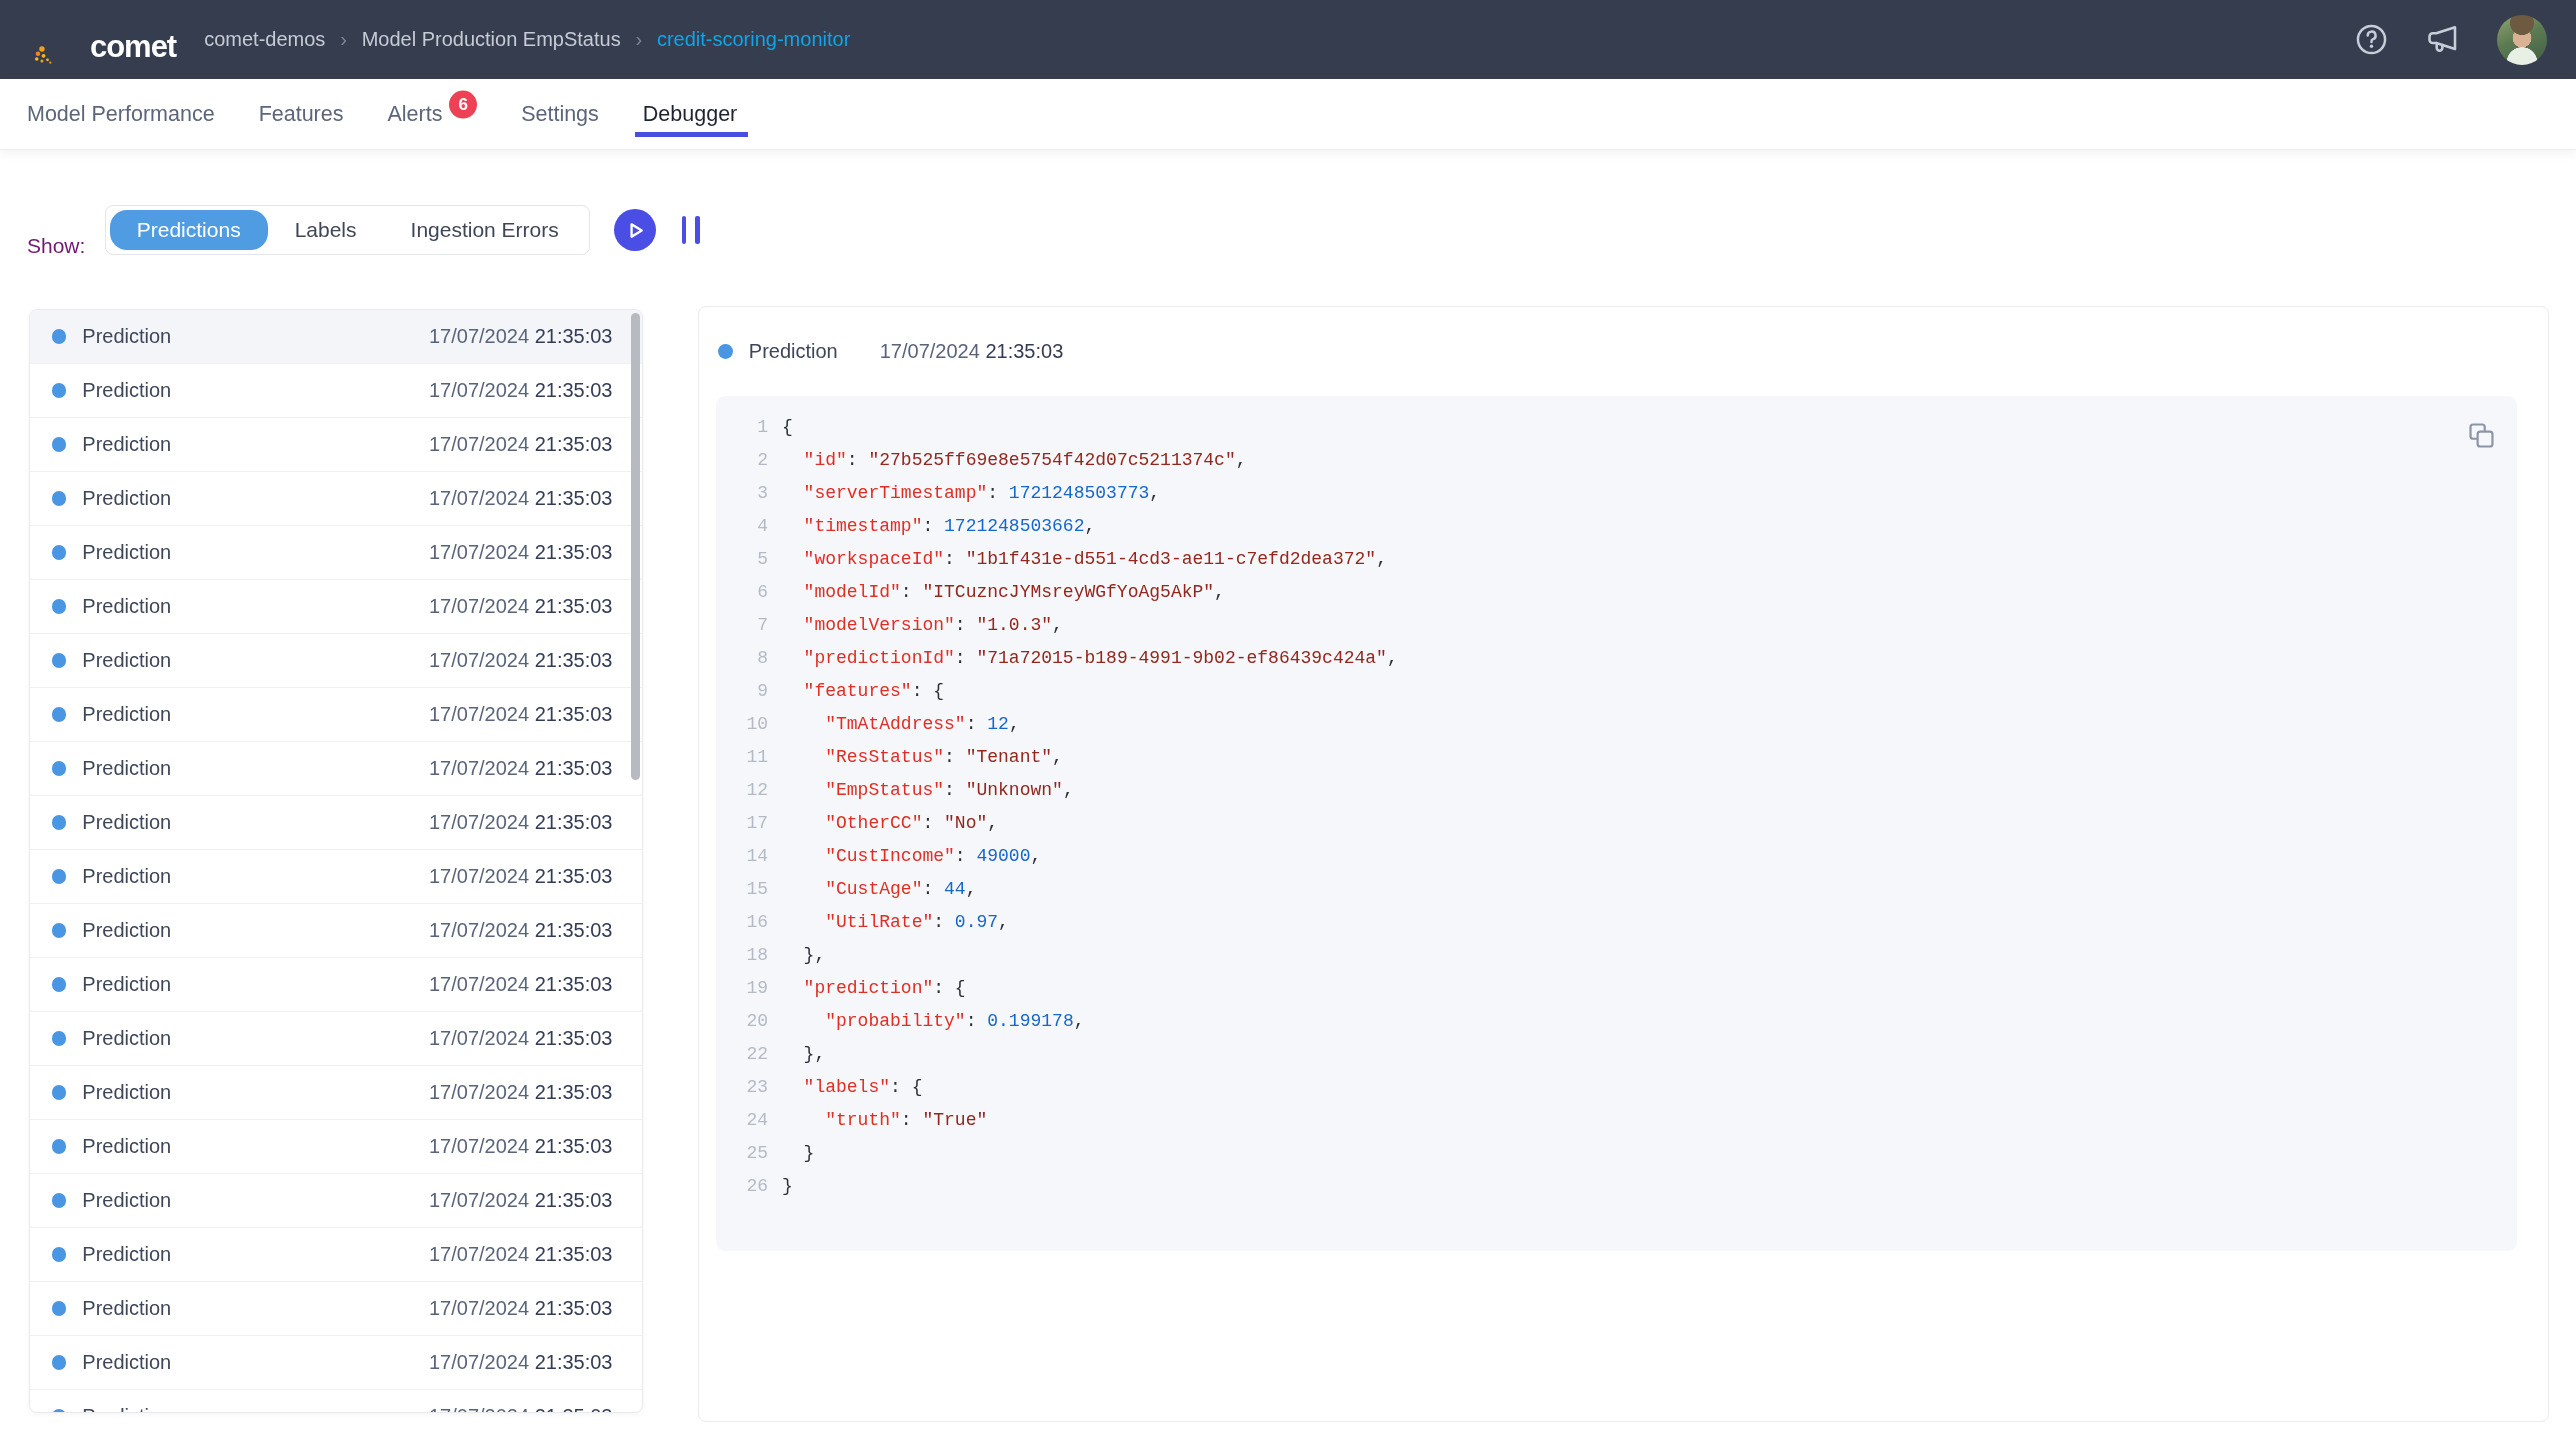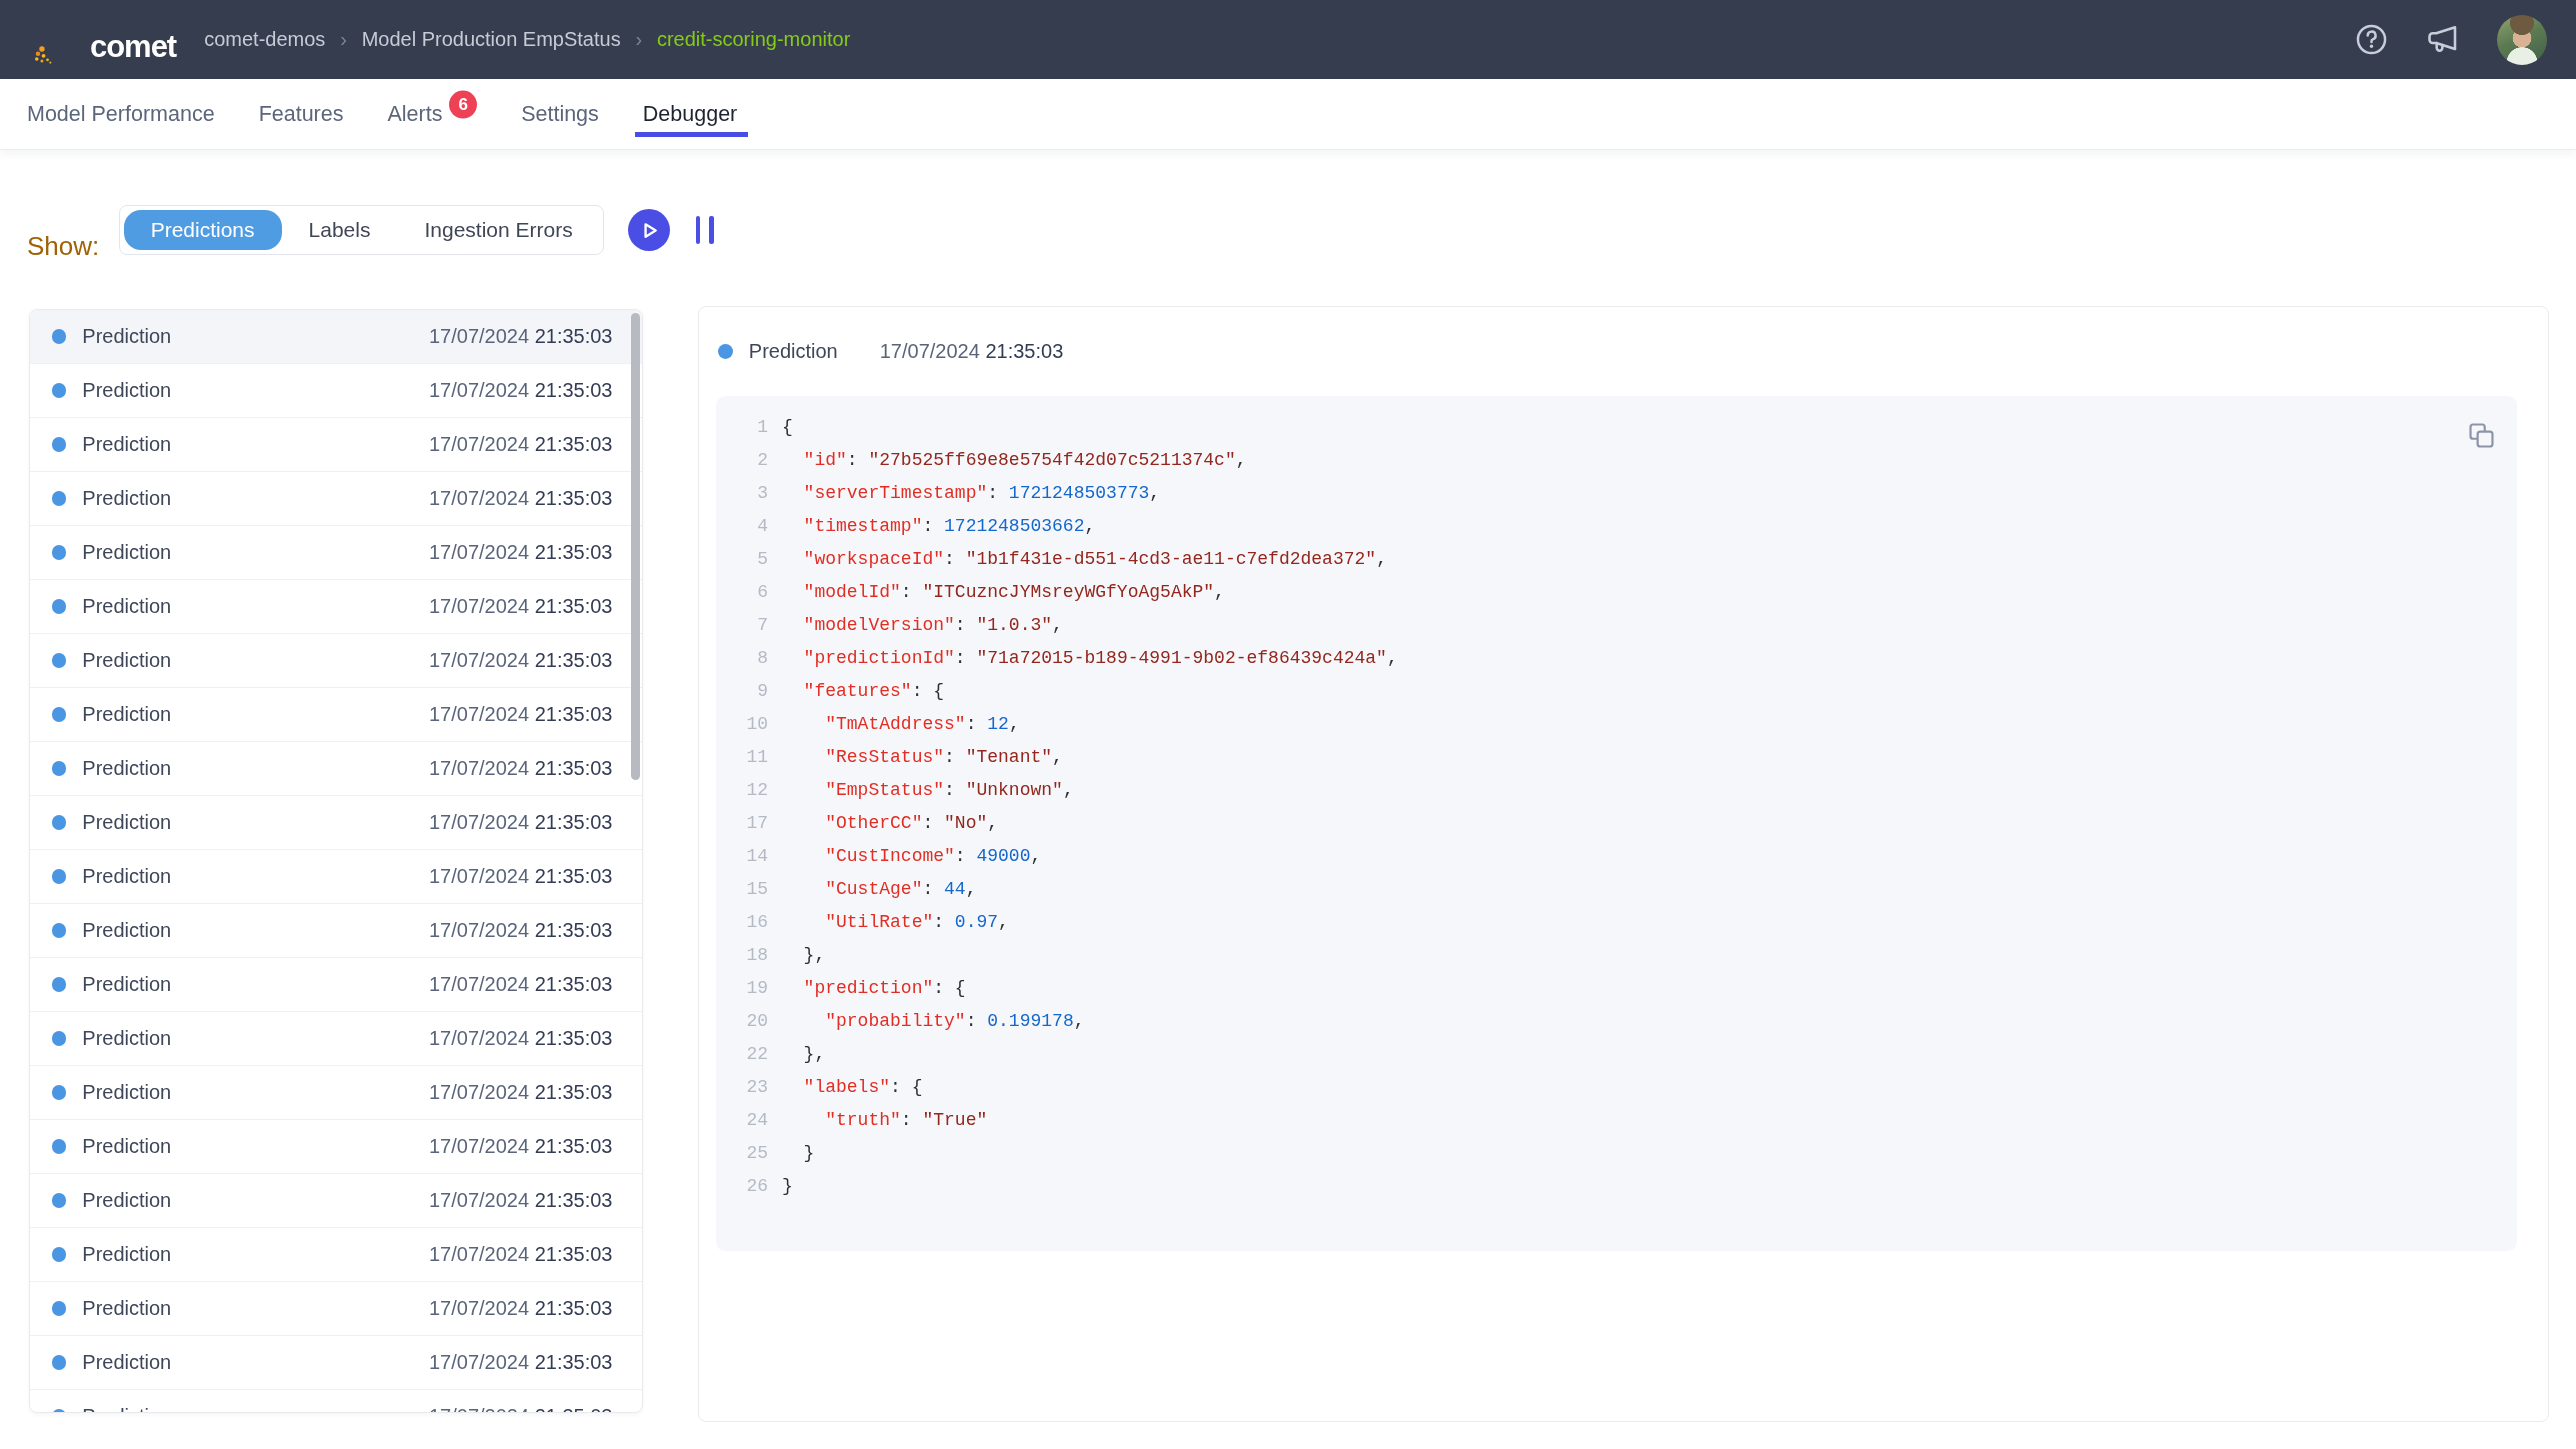--- a/index.html
+++ b/index.html
@@ -5,21 +5,21 @@
   * { box-sizing: border-box; margin: 0; padding: 0; }
   html, body { width: 2576px; height: 1449px; overflow: hidden; }
   body { font-family: "Liberation Sans", sans-serif; background: #ffffff; position: relative; }
 
   
   .app-header { height: 79px; background: #363d4f; display: flex; align-items: center; padding: 0 29.5px; }
   .logo { display: flex; align-items: flex-end; gap: 9.4px; cursor: pointer; }
   .logo-text { color: #ffffff; font-size: 31px; font-weight: 700; letter-spacing: -1px; }
   .breadcrumb { display: flex; align-items: center; margin-left: 28px; font-size: 20px; }
   .crumb { color: #c6ccd6; }
-  .crumb.current { color: #84cc16; }
+  .crumb.current { color: #0ea5e9; }
   .crumb-sep { color: #7e8696; margin: 0 14.8px; font-size: 20px; }
   .header-actions { margin-left: auto; display: flex; align-items: center; gap: 36px; }
   .icon-btn { background: none; border: none; cursor: pointer; display: flex; align-items: center; }
   .avatar { width: 50px; height: 50px; border-radius: 50%; cursor: pointer; border: none;
     background:
       radial-gradient(circle at 50% 16%, #6e5a40 0 24%, rgba(0,0,0,0) 25%),
       radial-gradient(circle at 50% 46%, #d9b294 0 25%, rgba(0,0,0,0) 26%),
       radial-gradient(circle at 50% 95%, #e8efe4 0 28%, rgba(0,0,0,0) 29%),
       linear-gradient(155deg, #93a571 0%, #5d7b52 45%, #3f5e46 100%);
   }
@@ -30,21 +30,21 @@
   .tab { position: relative; display: flex; align-items: center; font-size: 21.5px; color: #5c667b; cursor: pointer;
          background: none; border: none; font-family: inherit; }
   .tab.active { color: #1e2330; text-align: center; }
   .tab.active .tab-underline { position: absolute; left: -7.4px; right: -10.7px; bottom: 0; height: 4.7px; background: #4a4de4; }
   .tab-badge { display: inline-flex; align-items: center; justify-content: center; min-width: 28px; height: 28px;
                border-radius: 50%; background: #ee4156; color: #fff; font-size: 17px; font-weight: 700;
                margin-left: 6.7px; transform: translateY(-9.4px); }
 
   
   .toolbar { display: flex; align-items: center; margin: 55px 0 0 27px; height: 50px; }
-  .show-label { font-size: 26px; color: #a16207; margin-right: 20px; margin-top: 32px; }
+  .show-label { font-size: 21px; color: #701a75; margin-right: 20px; margin-top: 32px; }
   .segmented { display: inline-flex; align-items: center; border: 1.3px solid #e2e5ea; border-radius: 8px;
                background: #fff; padding: 3.4px; height: 50px; }
   .seg { font-family: inherit; font-size: 21px; color: #3f4657; background: transparent; border: none;
          height: 40px; padding: 0 27px; border-radius: 17px; cursor: pointer; display: flex; align-items: center; }
   .seg.active { background: #4f9ce2; color: #ffffff; }
   .play-btn { width: 42px; height: 42px; border-radius: 50%; background: #4b4ee5; border: none; cursor: pointer;
               margin-left: 24px; display: flex; align-items: center; justify-content: center; }
   .pause-btn { background: none; border: none; cursor: pointer; margin-left: 25.5px; display: flex; gap: 8.7px; align-items: center; }
   .pause-bar { width: 4.7px; height: 28px; border-radius: 2px; background: #4b4ee5; }
 

